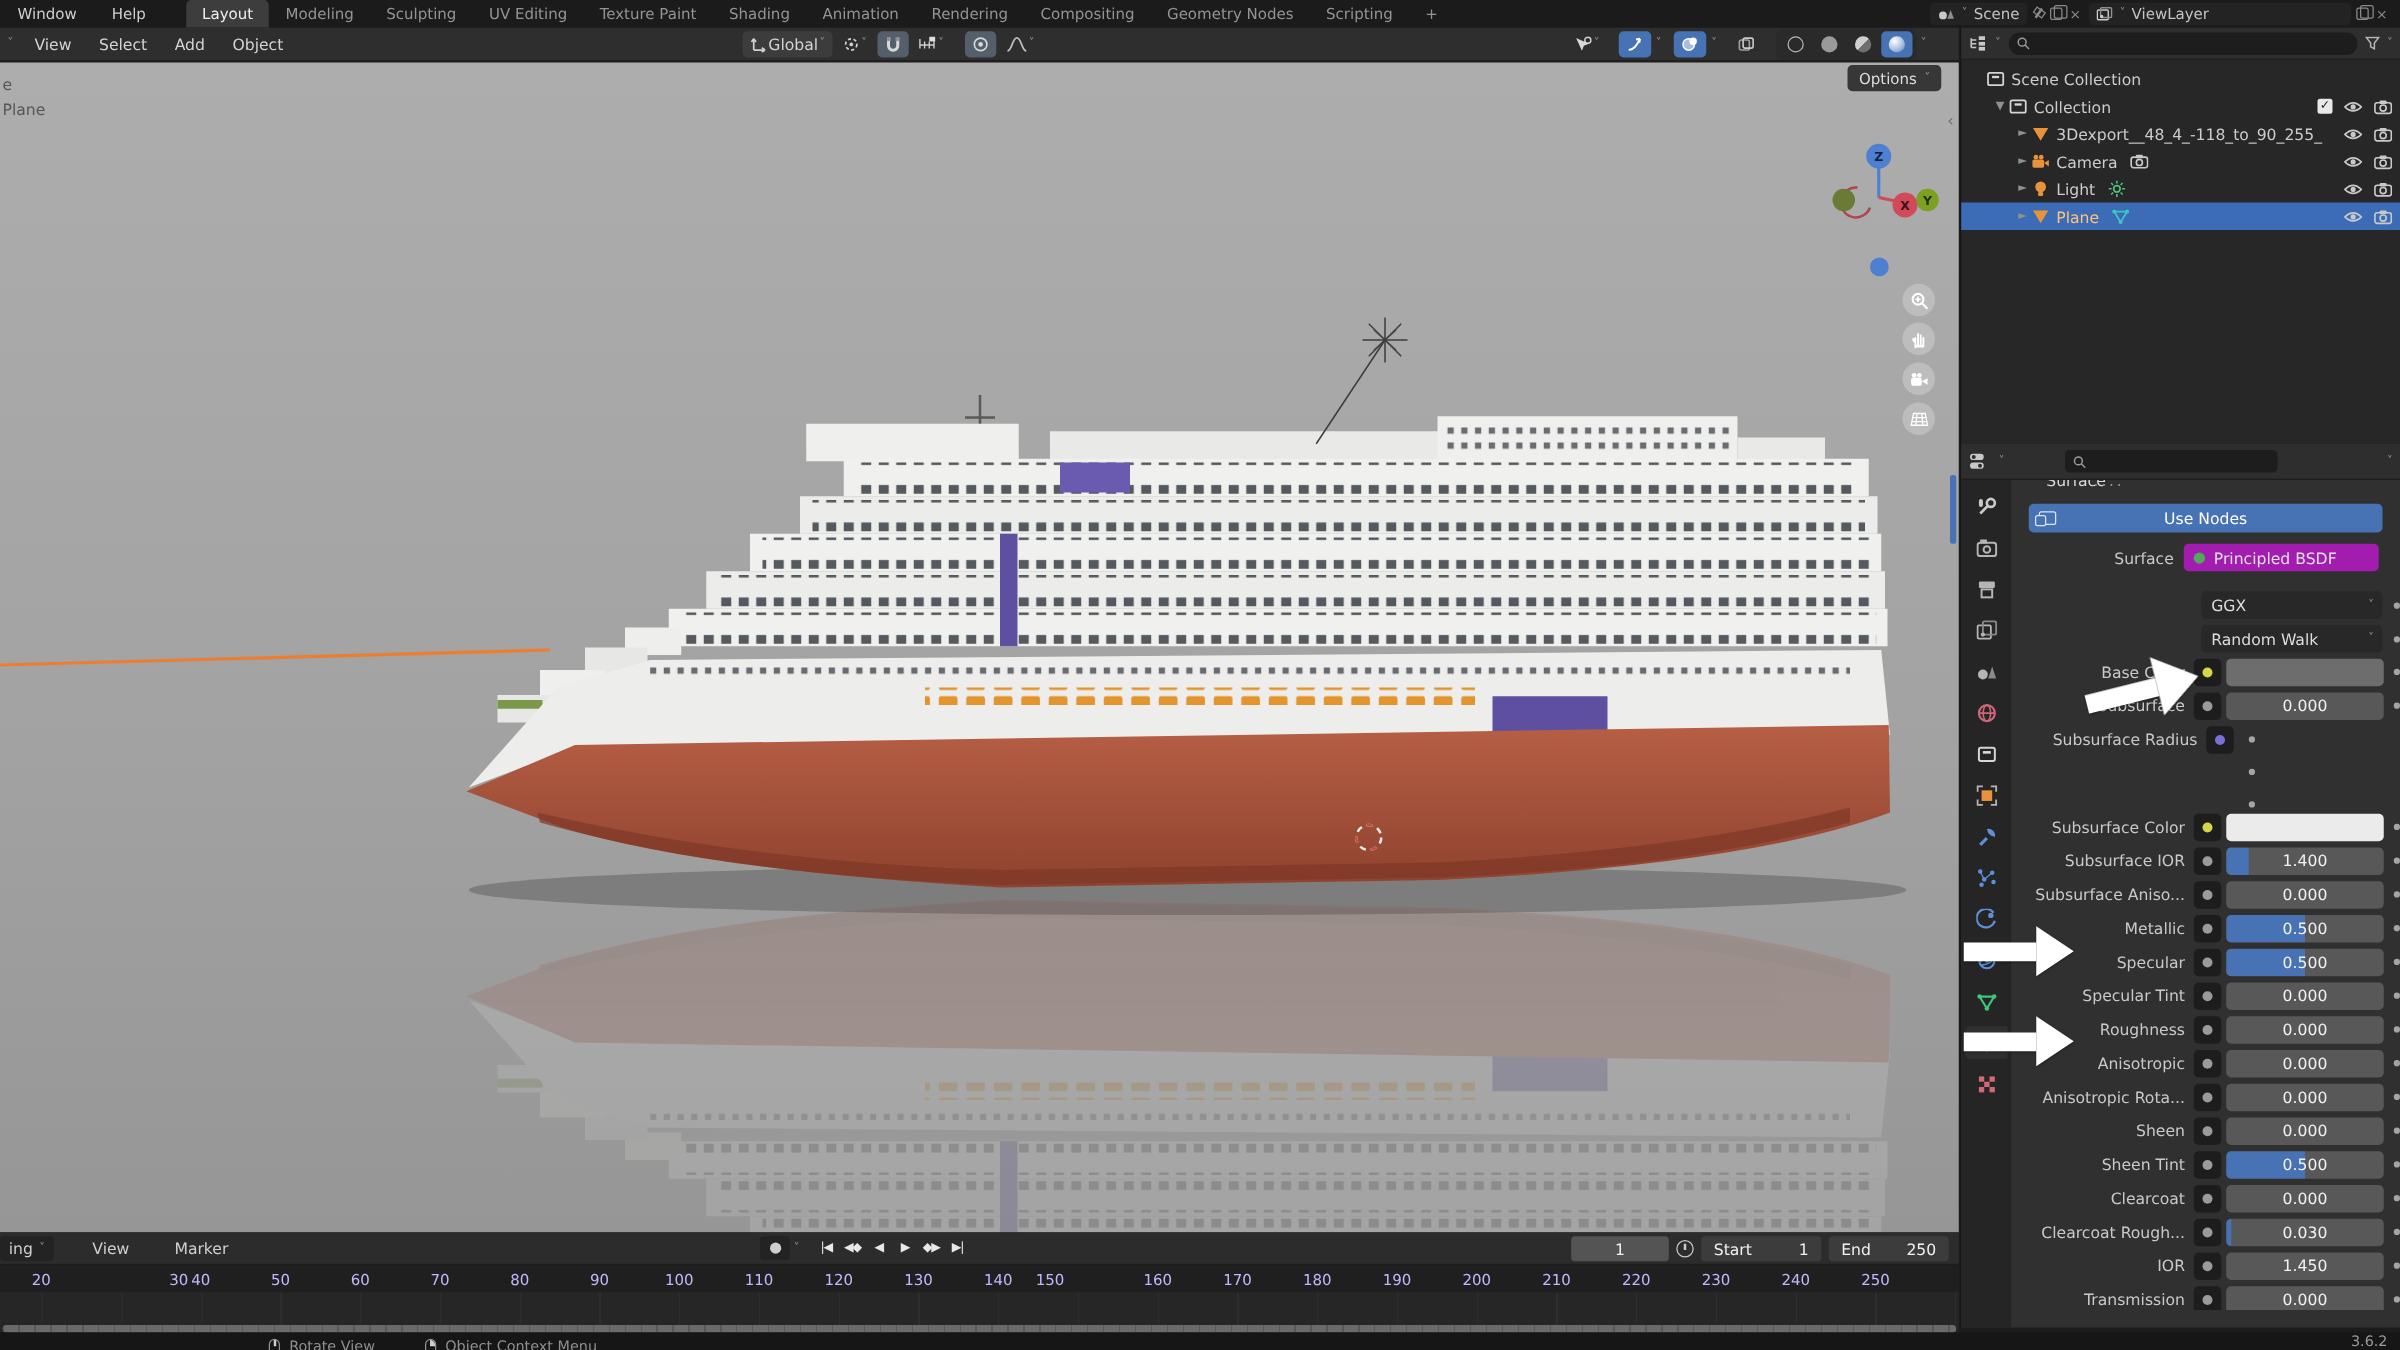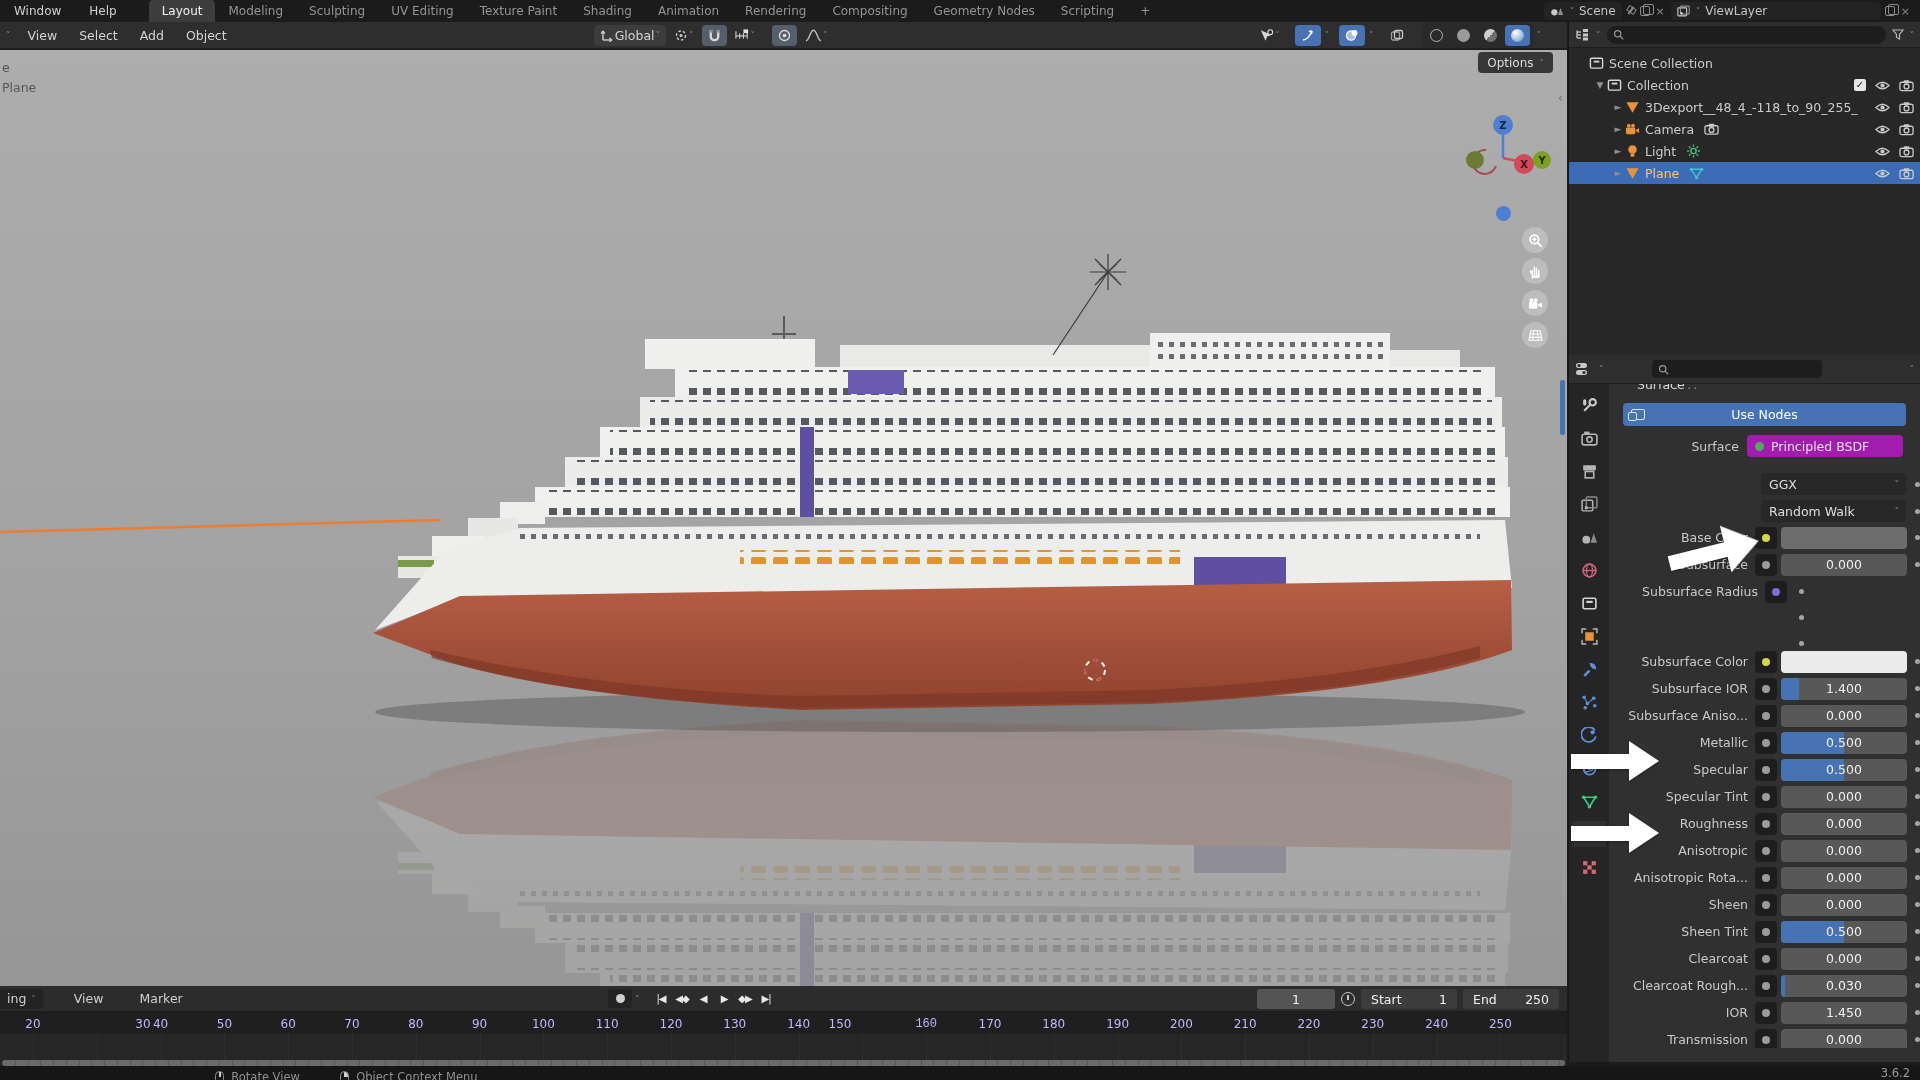--- a/index.html
+++ b/index.html
@@ -1072,21 +1072,21 @@
         <span class="tick" style="left: 288.2px;">60</span>
         <span class="tick" style="left: 352px;">70</span>
         <span class="tick" style="left: 415.8px;">80</span>
         <span class="tick" style="left: 479.6px;">90</span>
         <span class="tick" style="left: 543.4px;">100</span>
         <span class="tick" style="left: 607.2px;">110</span>
         <span class="tick" style="left: 671px;">120</span>
         <span class="tick" style="left: 734.8px;">130</span>
         <span class="tick" style="left: 798.6px;">140</span>
         <span class="tick" style="left: 840px;">150</span>
-        <span class="tick" style="left: 926.2px; font-family: Liberation Mono, monospace;">160</span>
+        <span class="tick" style="left: 926.2px;">160</span>
         <span class="tick" style="left: 990px;">170</span>
         <span class="tick" style="left: 1053.8px;">180</span>
         <span class="tick" style="left: 1117.6px;">190</span>
         <span class="tick" style="left: 1181.4px;">200</span>
         <span class="tick" style="left: 1245.2px;">210</span>
         <span class="tick" style="left: 1309px;">220</span>
         <span class="tick" style="left: 1372.8px;">230</span>
         <span class="tick" style="left: 1436.6px;">240</span>
         <span class="tick" style="left: 1500.4px;">250</span>
       </div>

